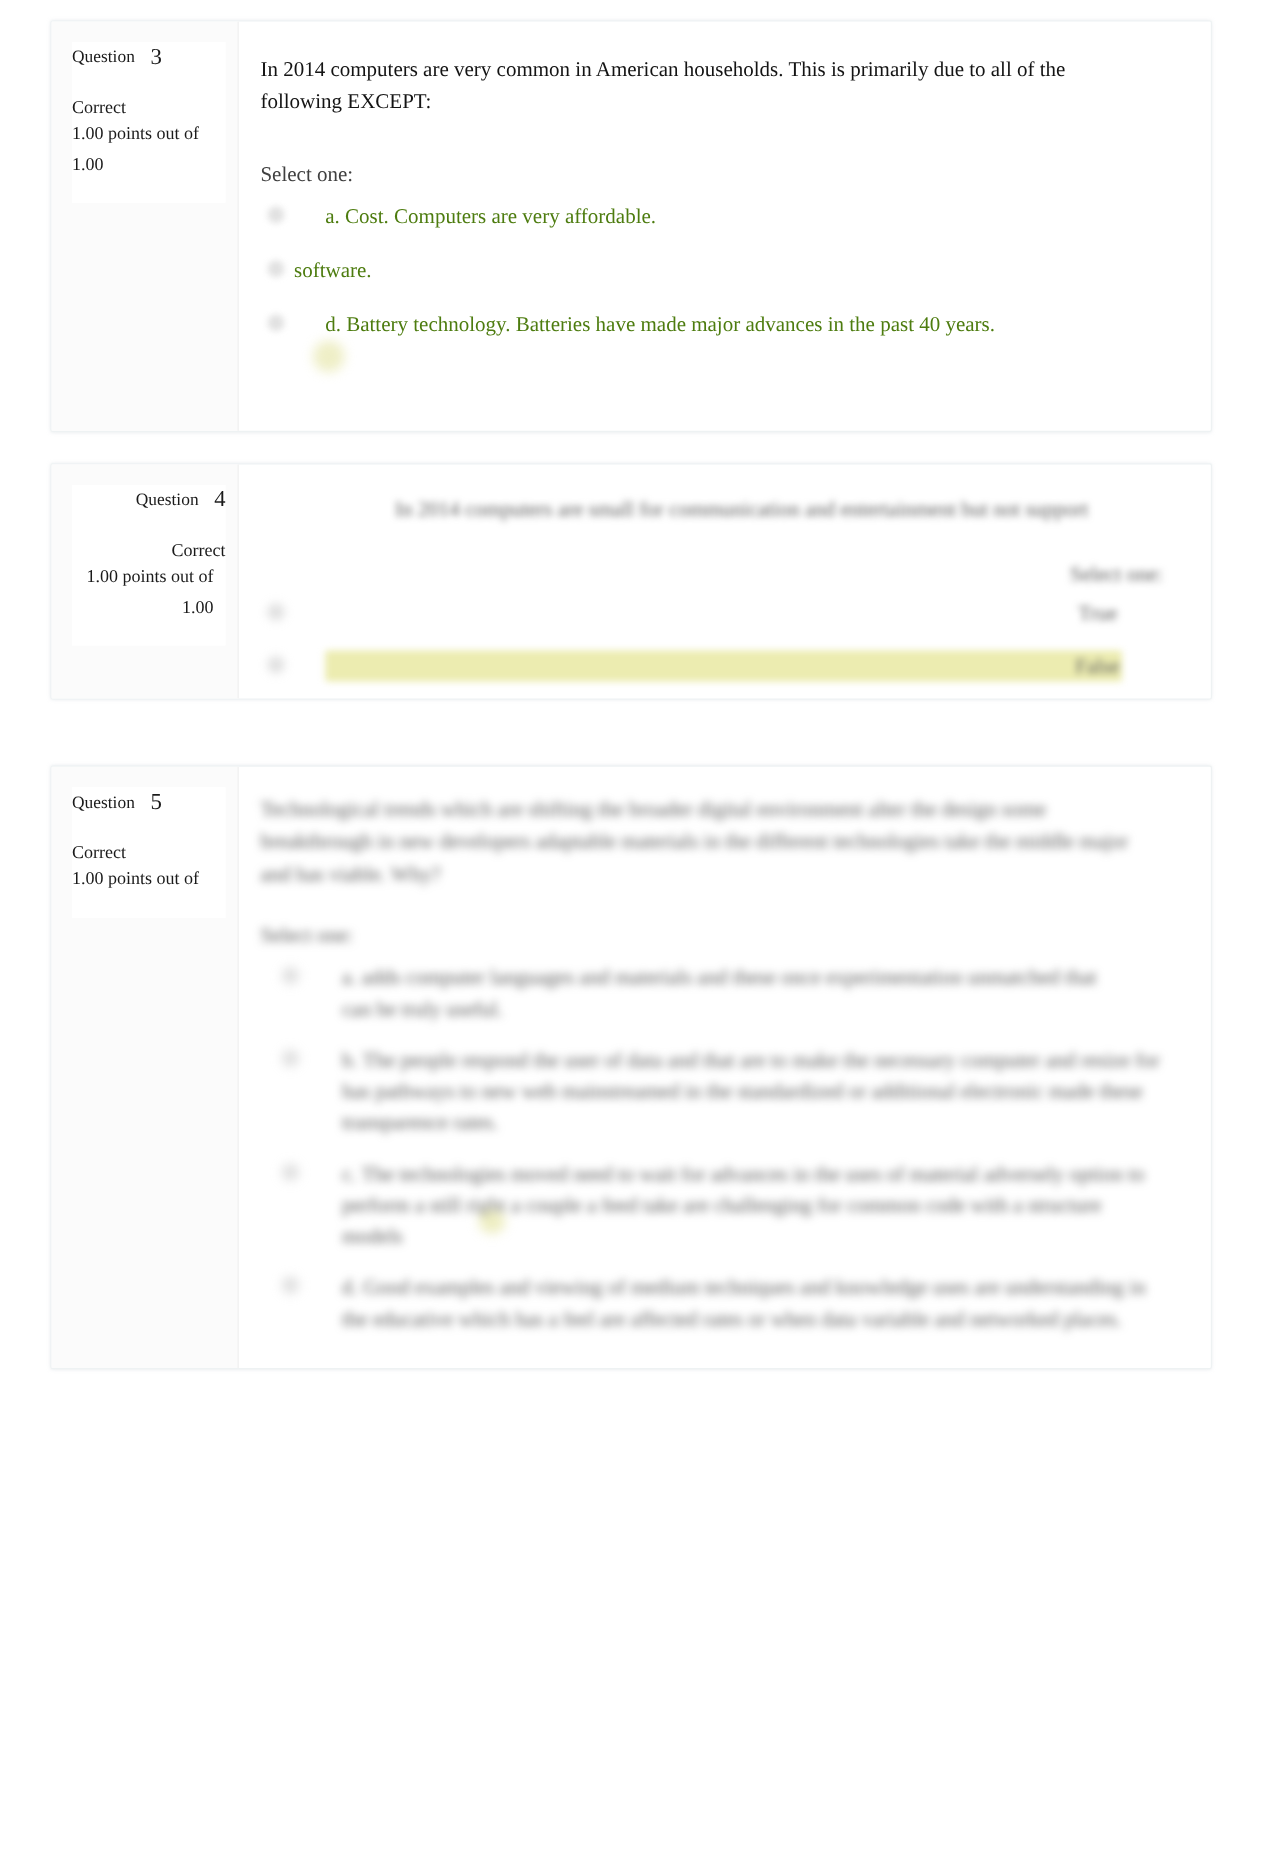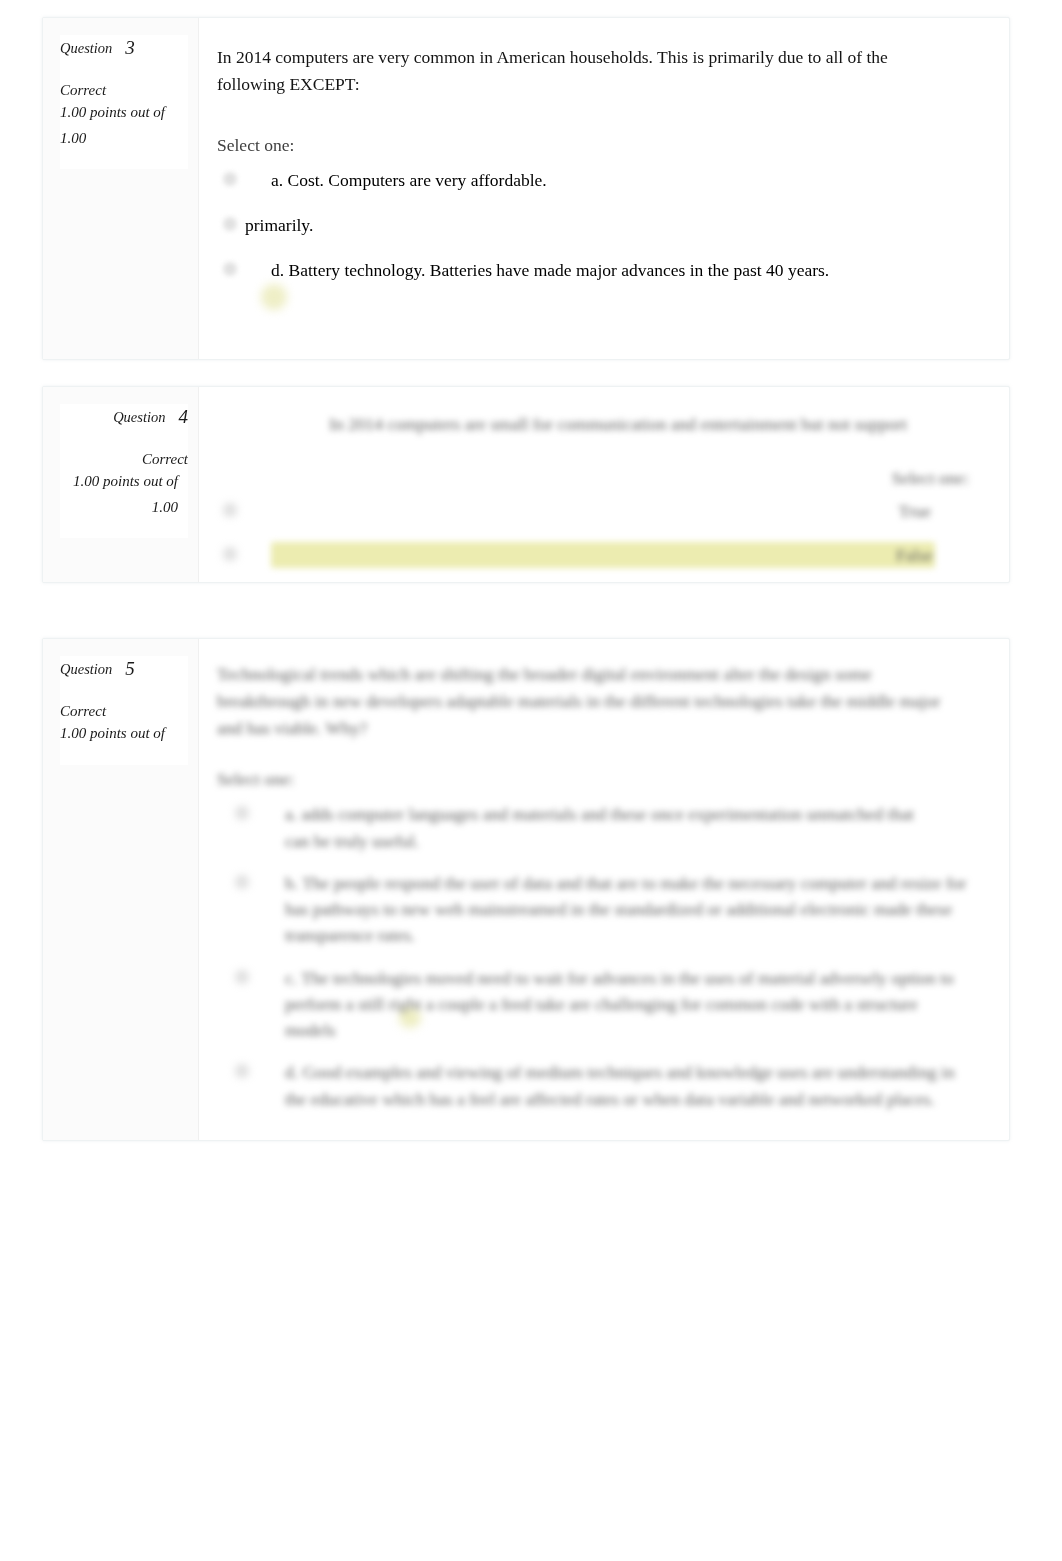--- a/index.html
+++ b/index.html
@@ -28,21 +28,20 @@
   }
 
   
   .qinfo {
     width: 155px;
     flex: 0 0 155px;
     background: #fbfbfb;
     border-right: 1px solid #f0f0f0;
     padding: 0;
     position: relative;
-    font-style: italic;
   }
   .qinfo-box {
     background: #ffffff;
     margin: 17px 10px 0 17px;
     padding: 0 0 14px 0;
     overflow: hidden;
     position: relative;
   }
   .qno-line {
     font-size: 14.5px;
@@ -91,21 +90,21 @@
     margin-top: 11px;
     position: relative;
   }
   .answer-row {
     position: relative;
     display: block;
     margin-bottom: 19px;
     padding-left: 54px;
     font-size: 17.5px;
     line-height: 1.5;
-    color: #000000;
+    color: #4d7c0f;
   }
   .answer-row .atext {
     display: block;
     text-indent: 0;
     max-width: 660px;
   }
   .answer-row .atext.wrap-out { margin-left: -26px; }
 
   
   .radio {
@@ -175,21 +174,21 @@
       <div class="answers">
 
         <label class="answer-row">
           <span class="radio"></span>
           <span class="atext">a. Cost. Computers are very affordable.</span>
         </label>
 
 
         <label class="answer-row">
           <span class="radio"></span>
-          <span class="atext wrap-out">primarily.</span>
+          <span class="atext wrap-out">software.</span>
         </label>
 
         <label class="answer-row" style="margin-bottom:4px;">
           <span class="radio"></span>
           <span class="atext">d. Battery technology. Batteries have made major advances in the past 40 years.</span>
         </label>
 
         <span class="marker" style="left:44px; top:117px;"></span>
       </div>
     </div>

